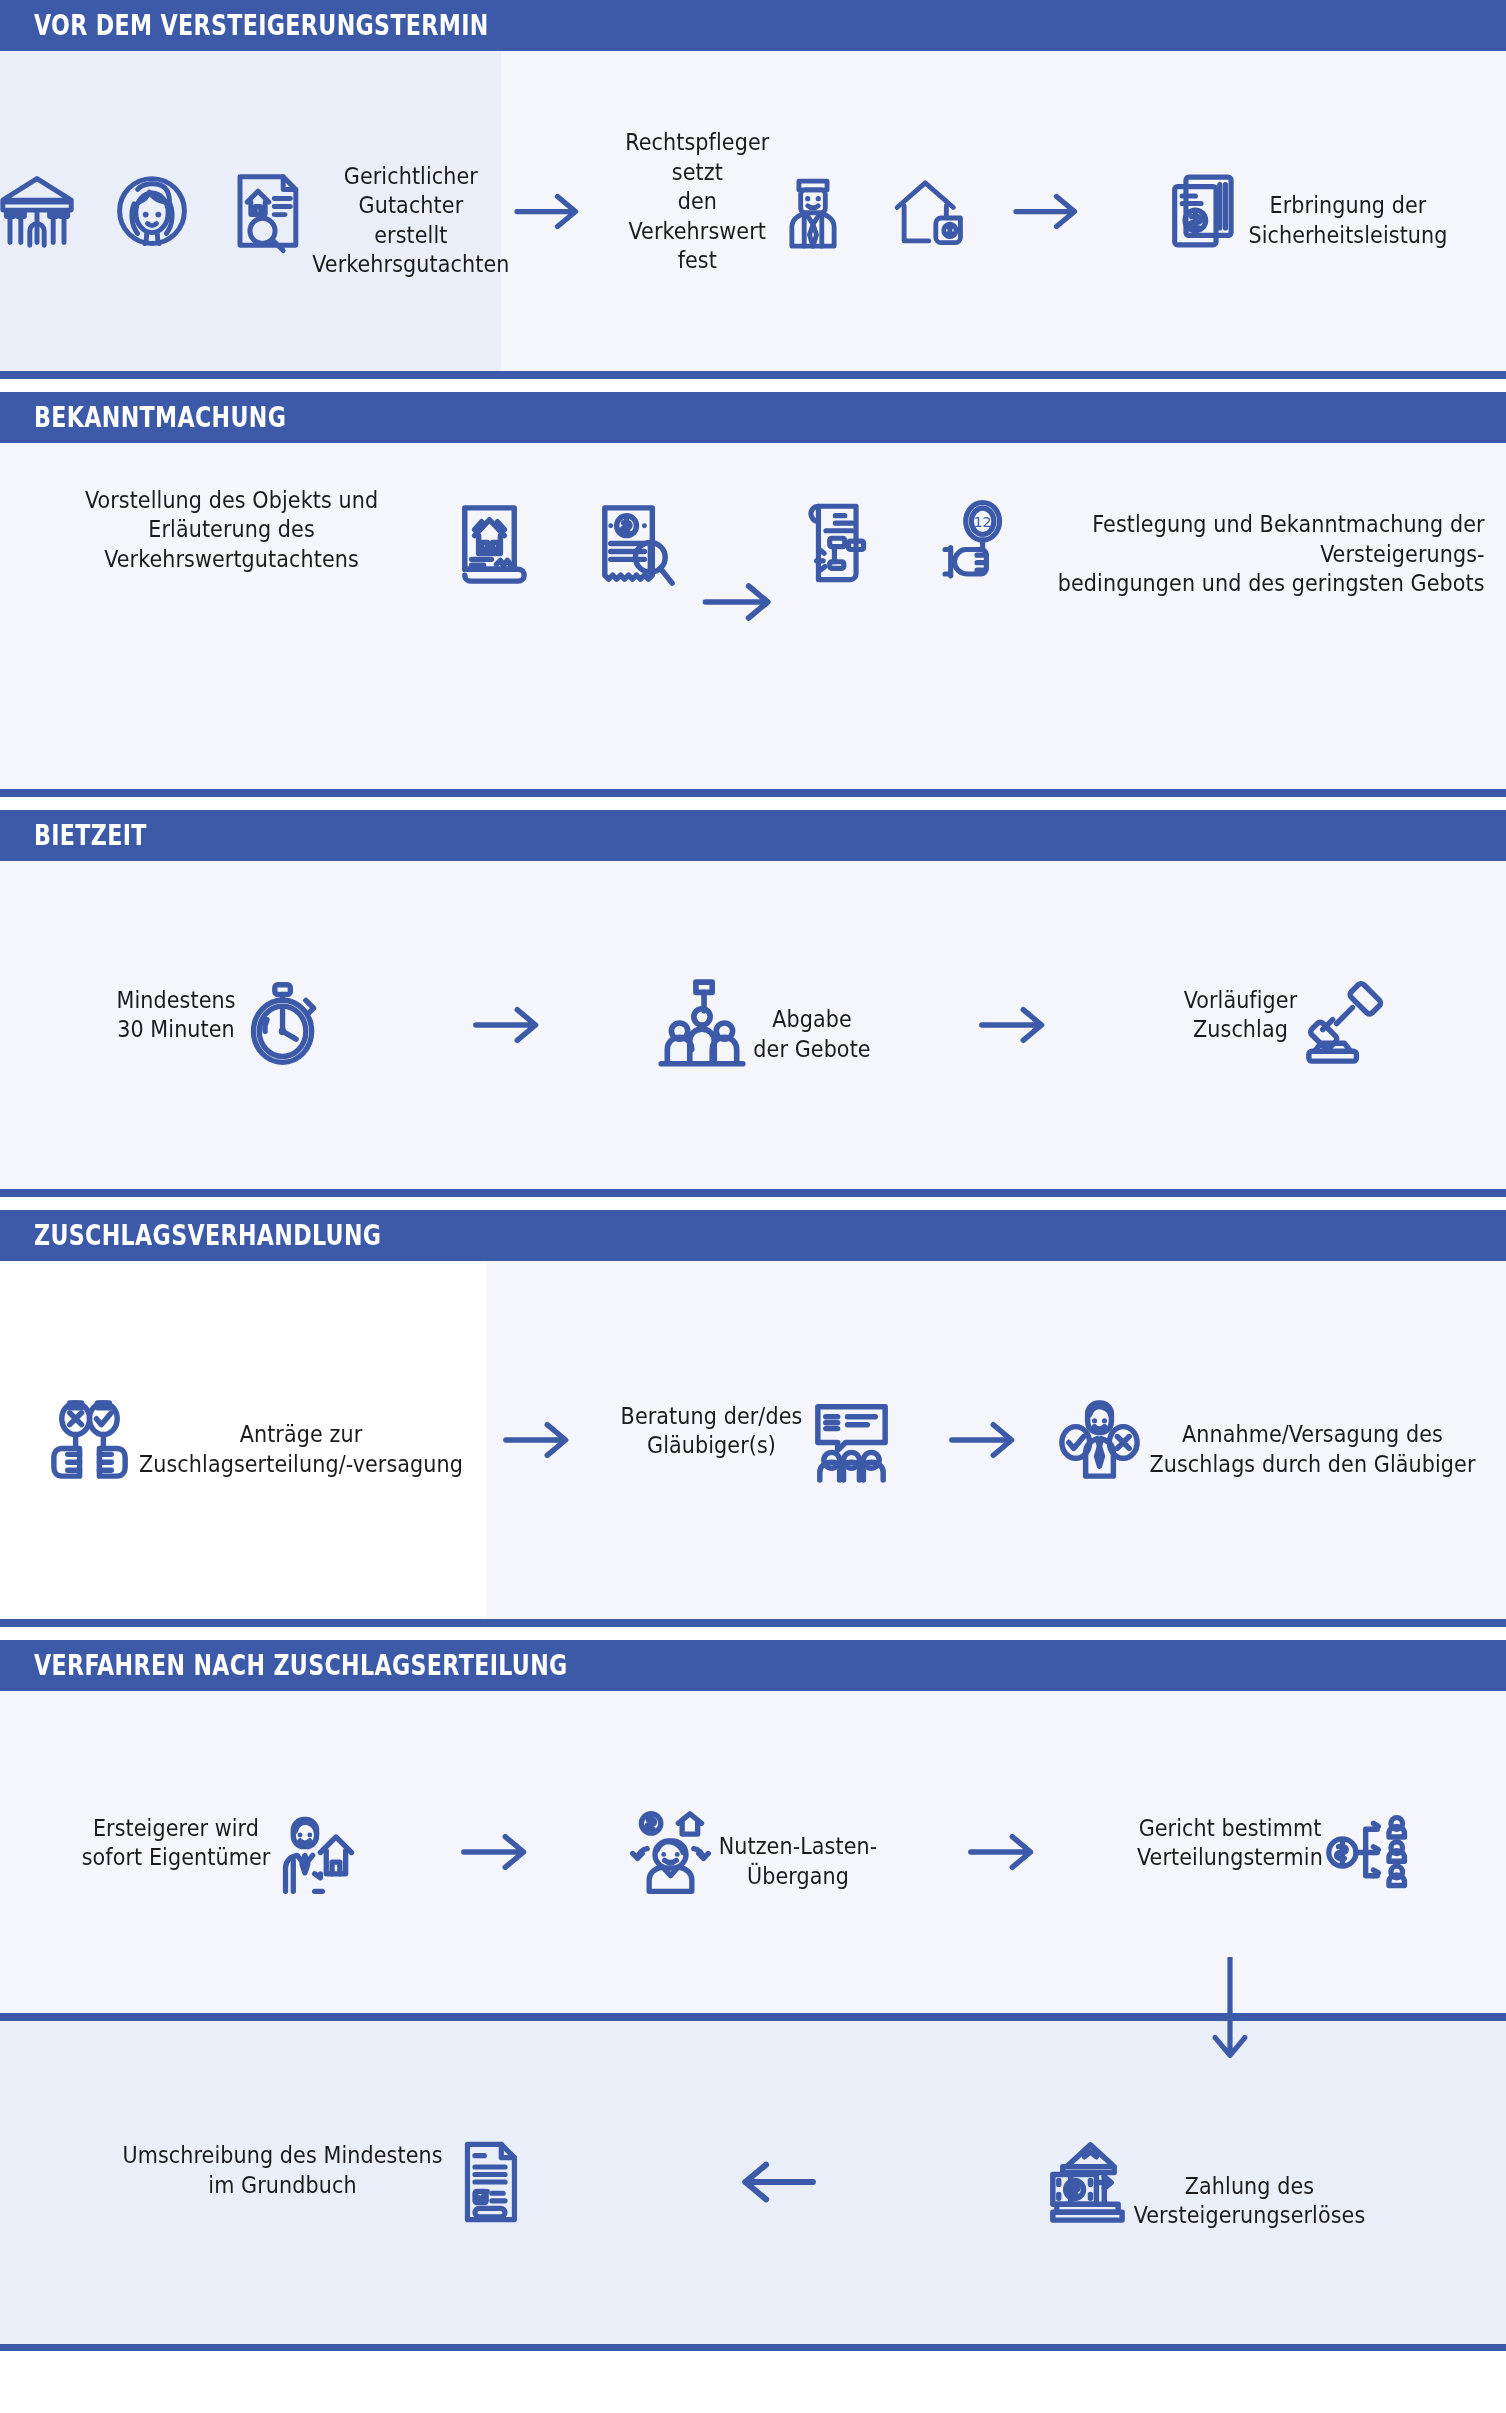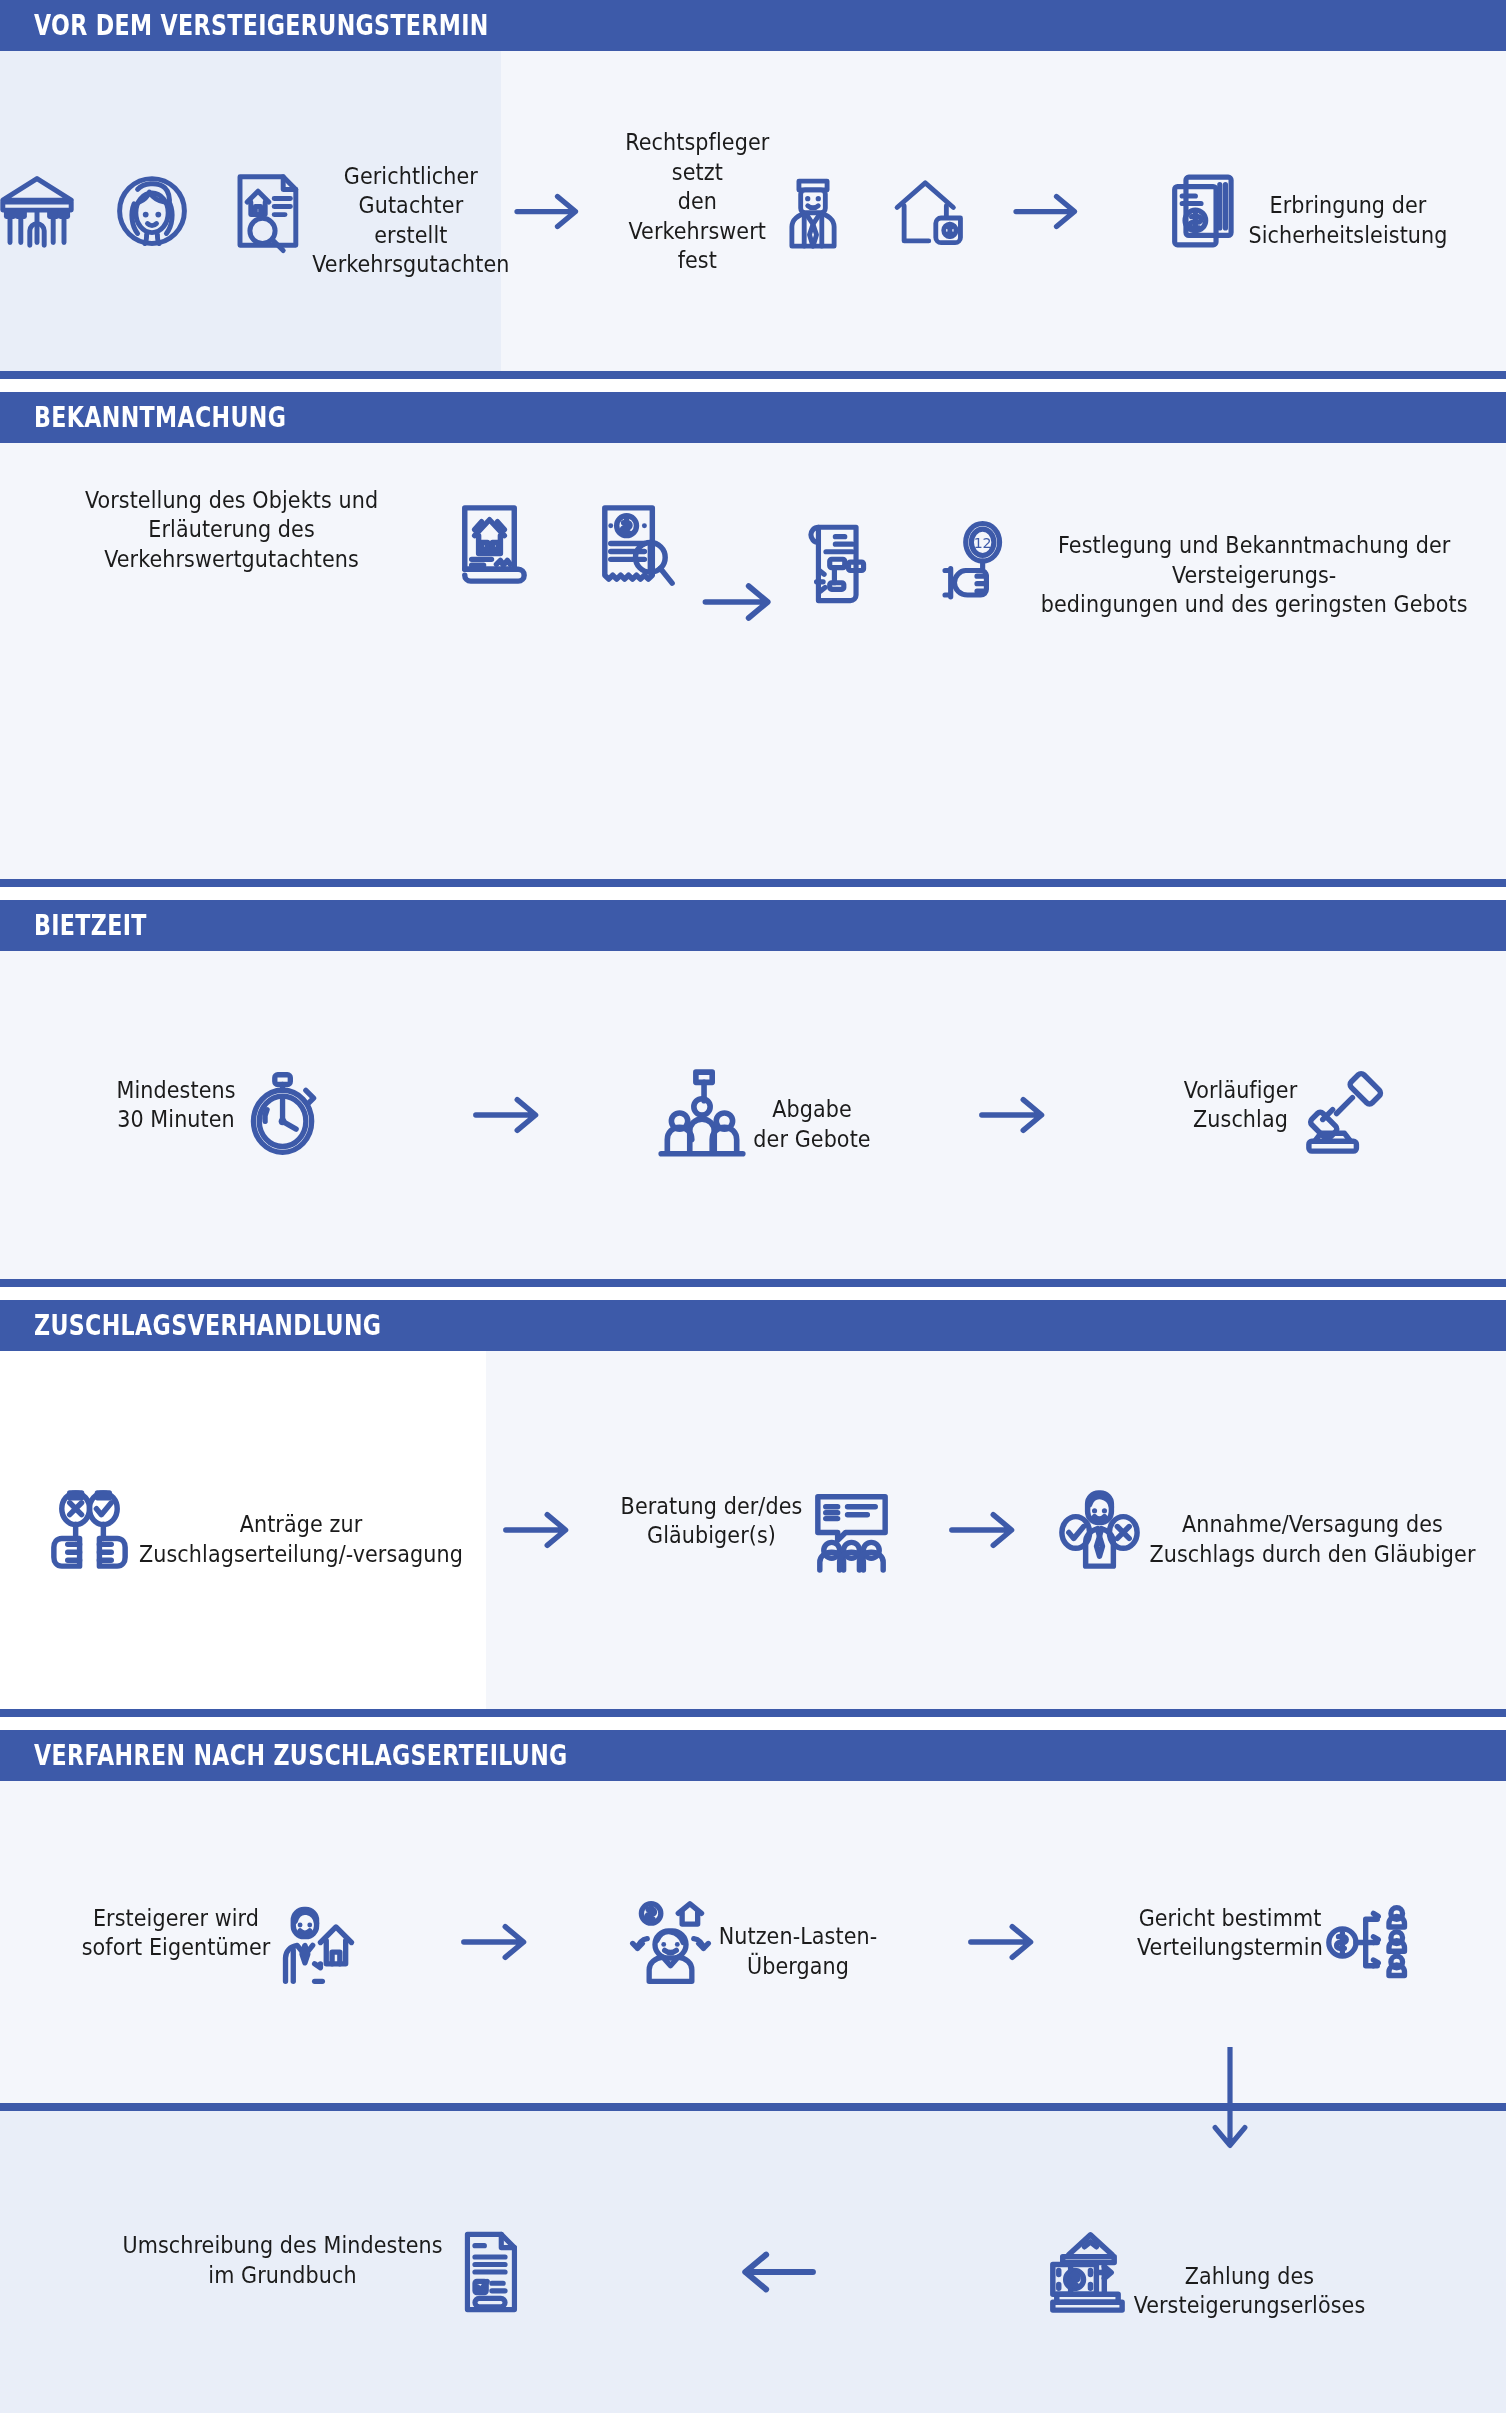--- a/index.html
+++ b/index.html
@@ -230,21 +230,21 @@
       </div>
     </div>
     <div class="sec-divider"></div>
     <div class="sec-gap"></div>
   </div>
 
   <div class="section">
     <div class="sec-header">
       <span class="sec-header-title">BEKANNTMACHUNG</span>
     </div>
-    <div class="sec-body" style="height:436px;">
+    <div class="sec-body" style="height:346px;">
       <div class="full-tint" style="background:#f4f6fb;"></div>
       <div class="row" style="height:346px; padding:0 22.4px; align-items:flex-start;">
 
         <div class="cell" style="width:673px; padding-top:43px;">
           <div class="label" style="margin-bottom:30px;">Vorstellung des Objekts und Erläuterung des
 Verkehrswertgutachtens</div>
           <div class="icons-row" style="gap:45px;">
 
             <svg class="ico" width="99" height="99" viewBox="0 0 100 100">
               <path class="st" d="M24 12h50v62H24z"></path>
@@ -271,21 +271,21 @@
             </svg>
           </div>
         </div>
 
         <div class="arrow" style="width:112px; padding-top:135px;">
           <svg width="90" height="48" viewBox="0 0 100 60">
               <path class="st" style="stroke-width:7" d="M8 30h76M62 10l24 20-24 20"></path>
             </svg>
         </div>
 
-        <div class="cell" style="width:703px; padding-top:63px;">
+        <div class="cell" style="width:703px; padding-top:42px;text-align:right;">
           <div class="icons-row" style="gap:42px;">
 
             <svg class="ico" width="94" height="94" viewBox="0 0 100 100">
               <path class="st" d="M26 12h40v72a6 6 0 0 1-6 6H26z"></path>
               <path class="st" d="M26 12c-5 0-8 4-8 8s3 8 8 8"></path>
               <path class="st" d="M44 22h10M44 30h18M34 38h28"></path>
               <rect class="st" x="38" y="46" width="16" height="9" rx="2" transform="rotate(0 46 50)"></rect>
               <path class="st" d="M43 55v16"></path>
               <rect class="st" x="38" y="71" width="15" height="7" rx="2"></rect>
               <rect class="st" x="58" y="49" width="16" height="9" rx="2"></rect>

